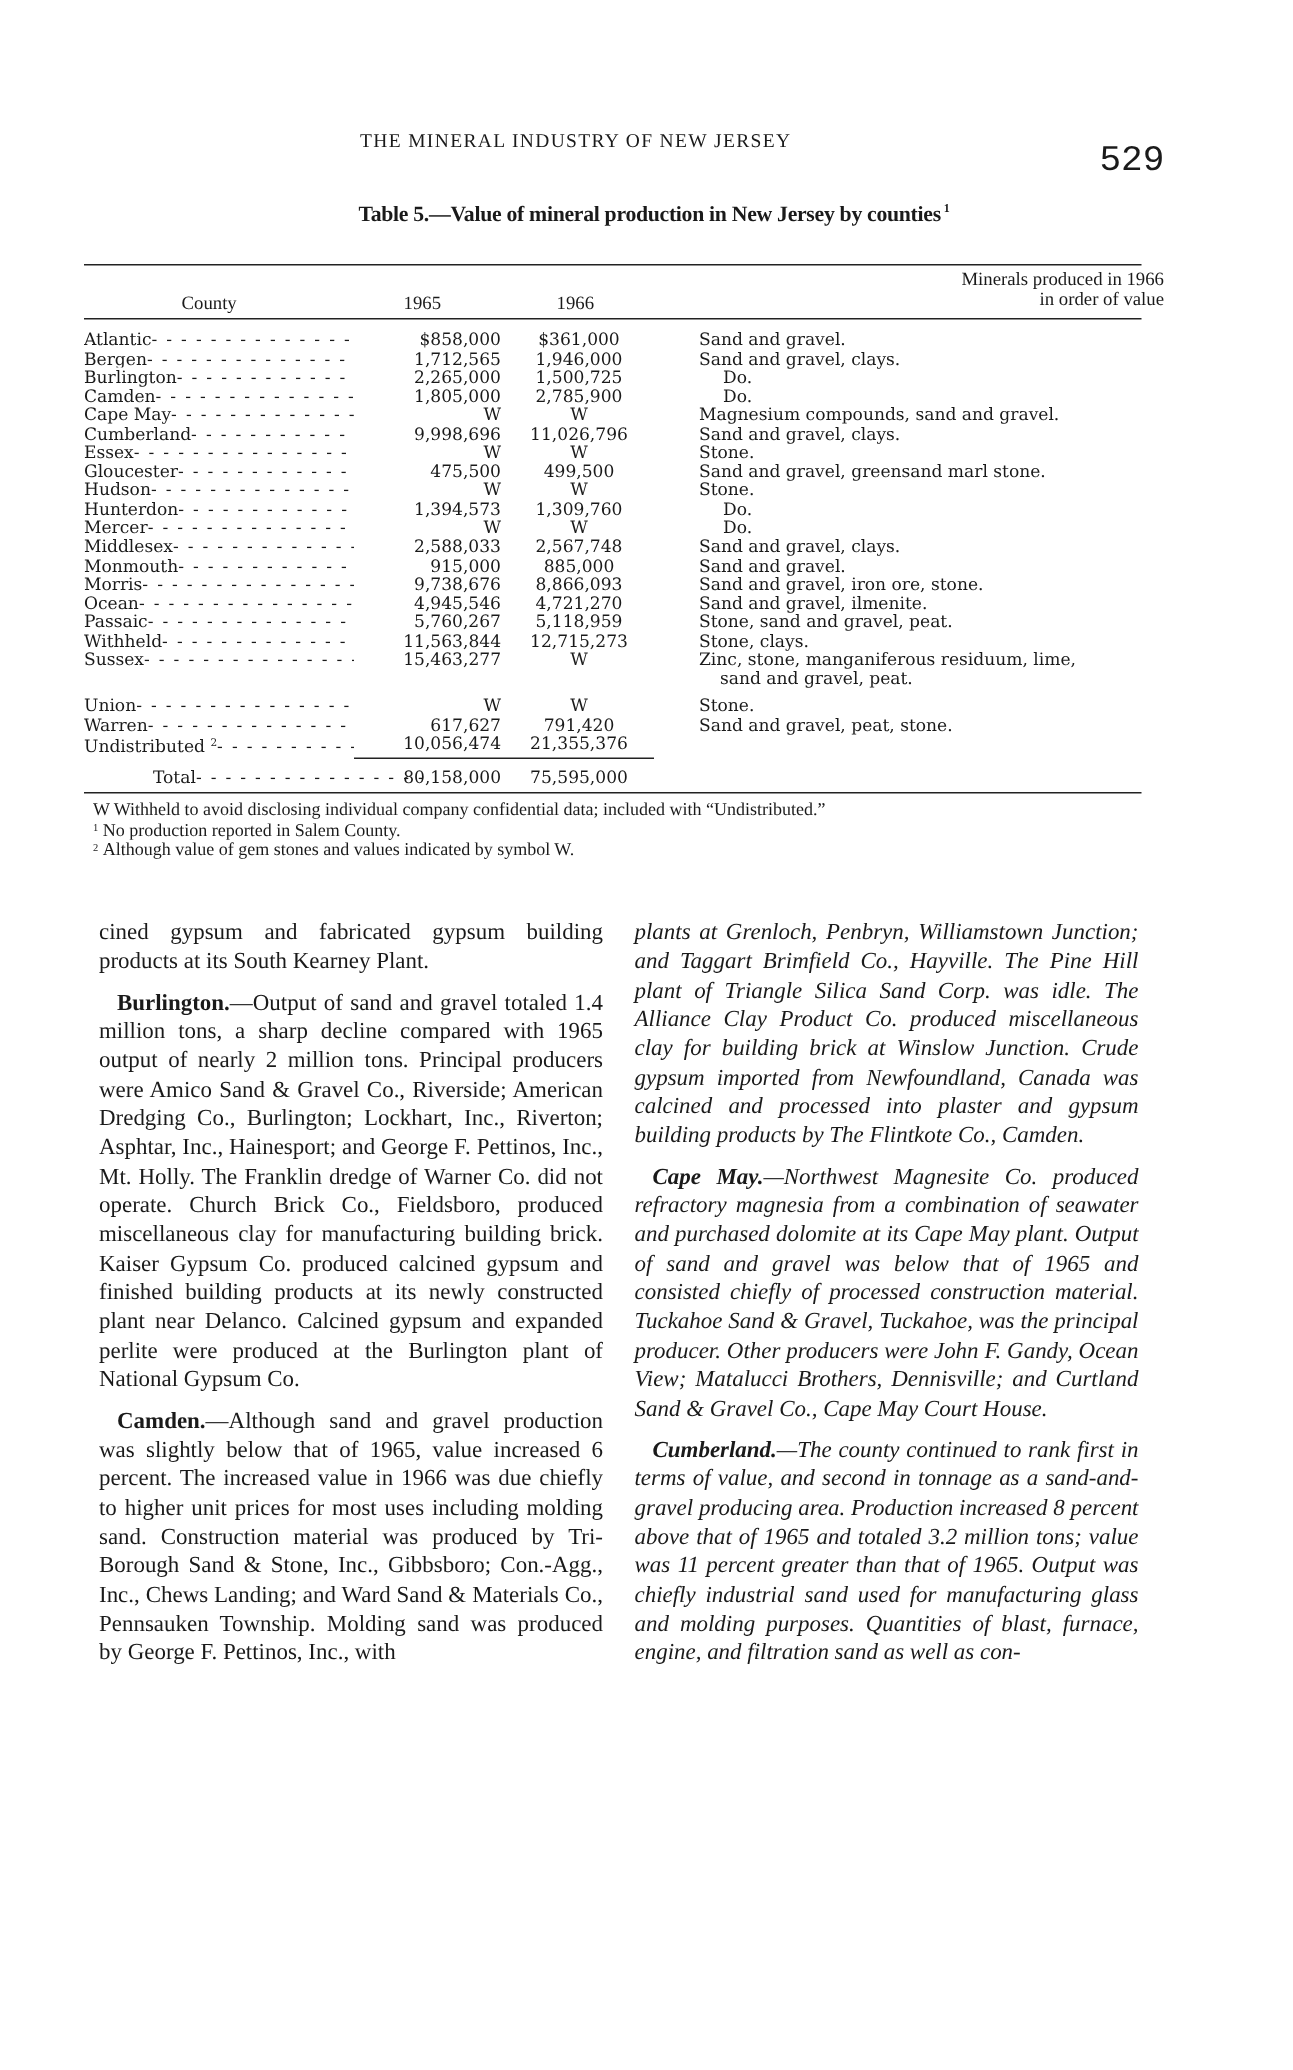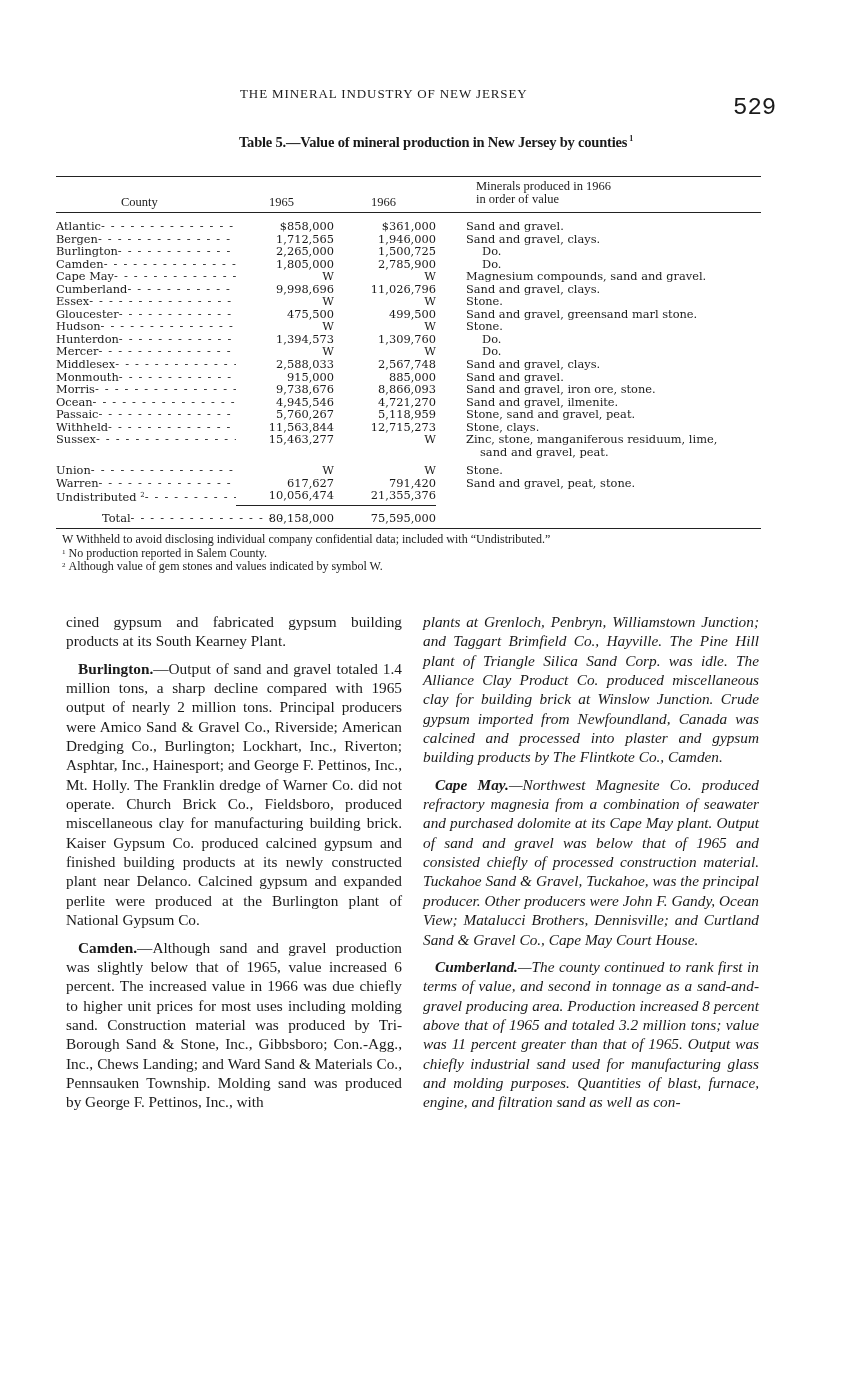--- a/index.html
+++ b/index.html
@@ -26,31 +26,31 @@
       padding-left: 10px; box-sizing: border-box;
     }
     .table-title sup { font-size: 8px; vertical-align: 6px; margin-left: 2px; }
 
     .rule { position: absolute; height: 0; border-top: 1.4px solid #222; }
 
     .thead { position: absolute; top: 180px; left: 56px; width: 705px; height: 30px; font-size: 12.5px; }
     .thead .h-county { position: absolute; left: 65px; top: 15px; }
     .thead .h-1965 { position: absolute; left: 213px; top: 15px; }
     .thead .h-1966 { position: absolute; left: 315px; top: 15px; }
-    .thead .h-minerals { position: absolute; left: 420px; top: 0; width: 300px; text-align: left; line-height: 13px; }
+    .thead .h-minerals { position: absolute; left: 420px; top: 0; width: 300px; text-align: right; line-height: 13px; }
 
     .tbody { position: absolute; top: 220px; left: 56px; width: 720px;
       font-family: "DejaVu Serif", serif; font-size: 11.4px; line-height: 12.55px; }
     .trow { position: relative; height: 12.55px; }
     .trow.tall { height: 25.1px; }
     .trow.gap { height: 6px; }
     .c-county { position: absolute; left: 0; top: 0; width: 180px; white-space: nowrap; overflow: hidden; }
     .c-county .dots { letter-spacing: 1.2px; }
     .c-1965 { position: absolute; left: 180px; top: 0; width: 98px; text-align: right; }
-    .c-1966 { position: absolute; left: 280px; top: 0; width: 100px; text-align: right; }
+    .c-1966 { position: absolute; left: 280px; top: 0; width: 100px; text-align: center; }
     .c-min { position: absolute; left: 410px; top: 0; width: 320px; }
     .c-min.do { padding-left: 16px; box-sizing: border-box; }
     .c-min .cont { display: block; padding-left: 14px; }
     .c-county sup { font-size: 7px; vertical-align: 4px; }
 
     .total-row { position: absolute; top: 511px; left: 56px; width: 720px; font-family: "DejaVu Serif", serif; font-size: 11.4px; }
     .total-row .c-county { left: 46px; }
 
     .footnotes { position: absolute; top: 533px; left: 62px; width: 720px; font-size: 12px; line-height: 12.6px; }
     .footnotes sup { font-size: 7px; vertical-align: 3px; margin-right: 3px; }

